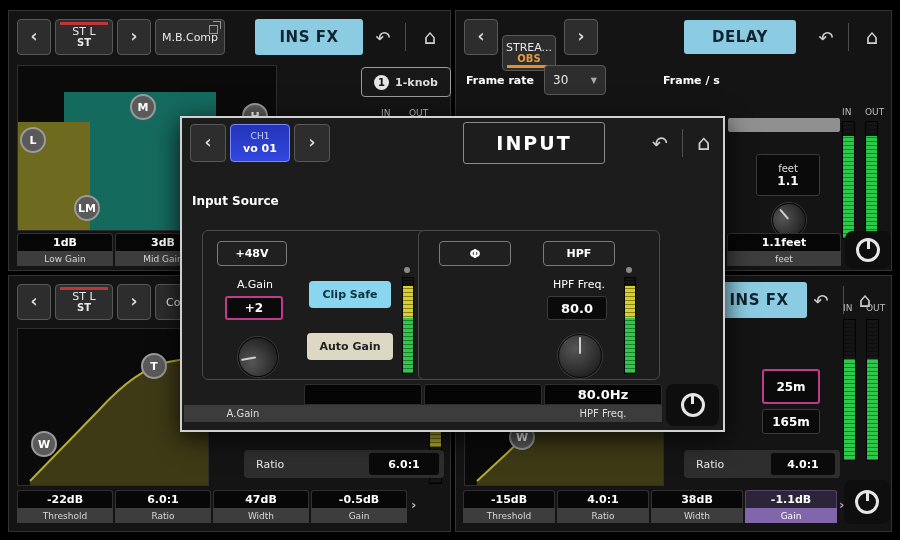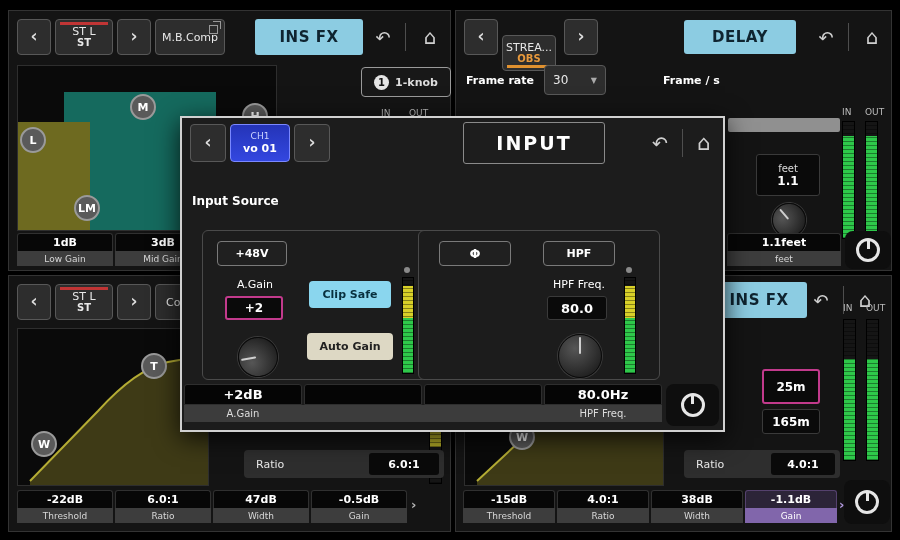--- a/index.html
+++ b/index.html
@@ -355,21 +355,20 @@
           <i></i>
         </div>
       <div class="peak" style="left:207px;top:36px;"></div>
       <div class="meter" style="left:205px;top:46px;width:10px;height:95px;">
         <div class="fg" style="height:58%;"></div>
           <div class="fy" style="bottom:58%;height:34%;"></div>
       </div>
     </div>
 
     <div class="abs" style="left:2px;top:266px;width:478px;height:38px;">
-      <div class="dval" style="left:0;width:118px;">+2dB</div>
       <div class="dval" style="left:120px;width:118px;"></div>
       <div class="dval" style="left:240px;width:118px;"></div>
       <div class="dval" style="left:360px;width:118px;">80.0Hz</div>
       <div class="dstrip" style="left:0;top:21px;width:478px;height:17px;">
         <span style="left:0;">A.Gain</span>
         <span style="left:360px;">HPF Freq.</span>
       </div>
     </div>
     <div class="kbox" style="left:484px;top:266px;width:53px;height:42px;">
       <div class="kicon"></div>

